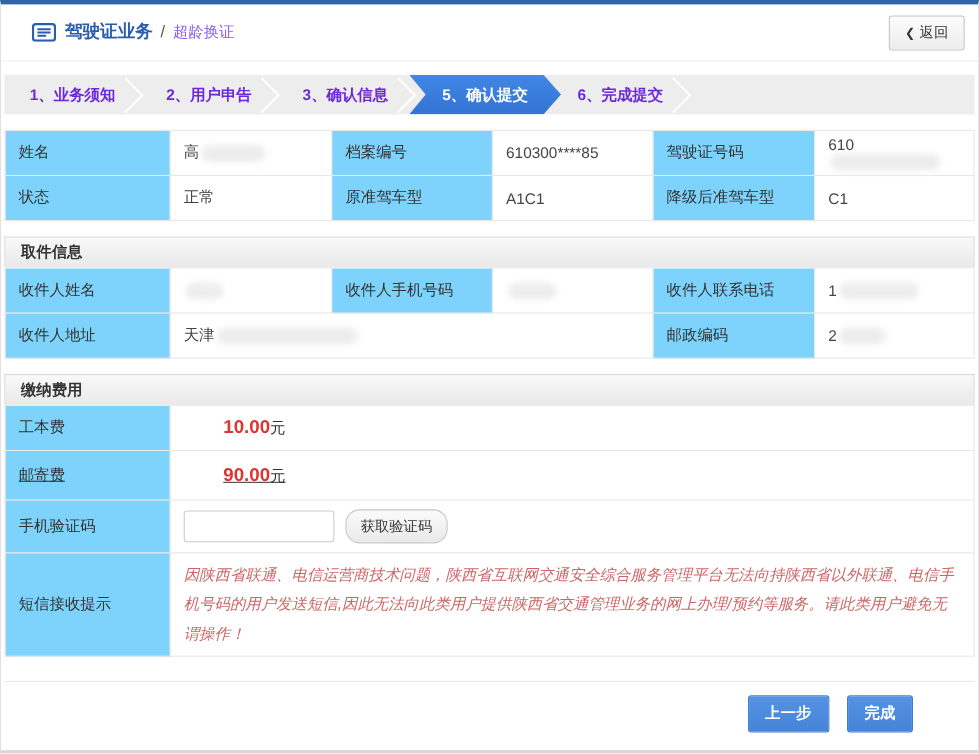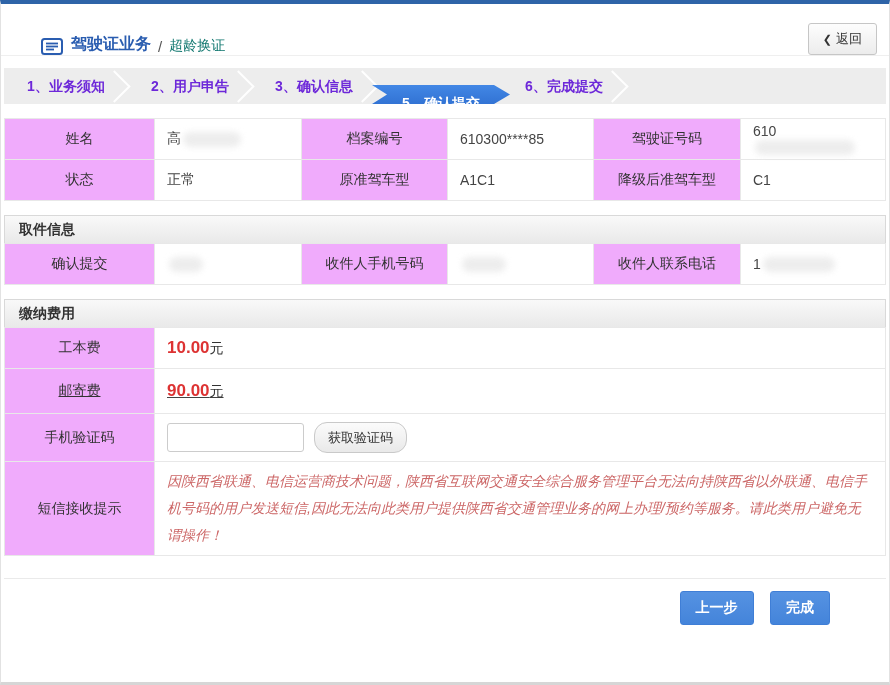--- a/index.html
+++ b/index.html
@@ -4,63 +4,63 @@
 <style>
   * { margin:0; padding:0; box-sizing:border-box; }
   body { background:#f5f5f5; font-family:"Liberation Sans","DejaVu Sans",sans-serif; }
   .page {
     width:890px; height:685px; margin:0 auto; background:#fff;
     border-top:4px solid #2e64a8; border-left:1px solid #e2e2e2;
     border-right:1px solid #e2e2e2; border-bottom:3px solid #d6d6d6;
     overflow:hidden; position:relative;
   }
   
-  .hdr { height:52px; display:flex; align-items:flex-end; padding:0 12px 0 40px; border-bottom:1px solid #efefef; }
+  .hdr { height:52px; display:flex; align-items:center; padding:0 12px 0 28px; border-bottom:1px solid #efefef; }
   .hdr .ico { display:inline-flex; margin-right:8px; }
   .hdr .ttl { font-size:16px; font-weight:bold; color:#2a5db0; }
   .hdr .sep { font-size:15px; color:#555; margin:0 7px; }
-  .hdr .sub { font-size:14px; color:#0f766e; }
+  .hdr .sub { font-size:14px; color:#8b5cf6; }
   .btn-back {
     margin-left:auto; padding:6px 14px; font-size:13px; color:#333;
     background:linear-gradient(#fdfdfd,#ececec); border:1px solid #c6c6c6;
     border-radius:3px; cursor:pointer; font-family:inherit;
   }
   .btn-back .chev { font-size:11px; margin-right:4px; font-weight:bold; }
   
   .tabs { margin:12px 3px 0; height:36px; background:#ededed; display:flex; }
   .tab {
     width:124px; line-height:36px; text-align:center; font-size:14px; font-weight:bold;
     color:#6d28d9; position:relative; cursor:pointer;
   }
   .tab:not(.active)::after {
     content:""; position:absolute; right:2px; top:7px; width:21px; height:21px;
     border-top:2px solid rgba(255,255,255,.95); border-right:2px solid rgba(255,255,255,.95);
     transform:rotate(45deg);
   }
   .tab.active {
-    width:138px; margin:17px -8px 0 -4px; z-index:1; color:#fff;
+    width:138px; margin:0 -8px 0 -4px; z-index:1; color:#fff;
     background:linear-gradient(#4287e5,#3273d4);
     clip-path:polygon(0 0, calc(100% - 16px) 0, 100% 50%, calc(100% - 16px) 100%, 0 100%, 15px 50%);
   }
   .tab-fill { flex:1; }
   
   .sec { margin:14px 3px 0; }
   .sec-h {
     height:28px; line-height:27px; padding-left:14px; font-size:14px; font-weight:bold; color:#333;
     background:linear-gradient(#f9f9f9,#e9e9e9); border:1px solid #d9d9d9; border-bottom:none;
   }
   table { width:100%; border-collapse:collapse; table-layout:fixed; }
   td { border:1px solid #e8e8e8; height:41px; font-size:14px; padding:0 12px; vertical-align:middle; }
-  td.lbl { background:#f0abfc; text-align:center; color:#333; }
+  td.lbl { background:#7dd3fc; text-align:left; color:#333; }
   td.val { background:#fff; color:#444; }
   .redact {
     display:inline-block; height:15px; vertical-align:middle; margin-left:2px;
     background:#e7e7e7; border-radius:8px; filter:blur(3px); opacity:.75;
   }
-  .amount { color:#dd3333; font-weight:bold; font-size:17px; }
+  .amount { color:#dd3333; font-weight:bold; font-size:17px;margin-left:36px; }
   .unit { color:#333; font-size:14px; }
   .row-post td { height:45px;text-decoration:underline; }
   .row-sms td { height:48px; }
   .sms-input { width:137px; height:29px; border:1px solid #ccc; border-radius:3px; padding:0 8px; font-size:14px; vertical-align:middle; font-family:inherit; }
   .btn-code {
     margin-left:6px; height:31px; padding:0 13px; font-size:13px; color:#333; vertical-align:middle;
     background:linear-gradient(#fbfbfb,#e9e9e9); border:1px solid #c9c9c9; border-radius:13px; cursor:pointer; font-family:inherit;
   }
   .row-notice td { height:64px; }
   .notice { color:#c66; font-size:14px; line-height:27px; padding:6px 4px 6px 0;font-style:italic; }
@@ -140,26 +140,32 @@
       <colgroup>
           <col style="width:150px">
           <col style="width:147px">
           <col style="width:146px">
           <col style="width:146px">
           <col style="width:147px">
           <col>
         </colgroup>
       <tbody>
           <tr>
-        <td class="lbl">确认提交</td>
+        <td class="lbl">收件人姓名</td>
         <td class="val"><span></span><span class="redact" style="width:34px"></span></td>
         <td class="lbl">收件人手机号码</td>
         <td class="val"><span></span><span class="redact" style="width:44px"></span></td>
         <td class="lbl">收件人联系电话</td>
         <td class="val"><span>1</span><span class="redact" style="width:72px"></span></td>
+      </tr>
+      <tr>
+        <td class="lbl">收件人地址</td>
+        <td class="val" colspan="3"><span>天津</span><span class="redact" style="width:128px"></span></td>
+        <td class="lbl">邮政编码</td>
+        <td class="val"><span>2</span><span class="redact" style="width:42px"></span></td>
       </tr>
     </tbody>
       </table>
   </div>
 
   <div class="sec">
     <div class="sec-h">缴纳费用</div>
     <table>
       <colgroup>
           <col style="width:150px">

